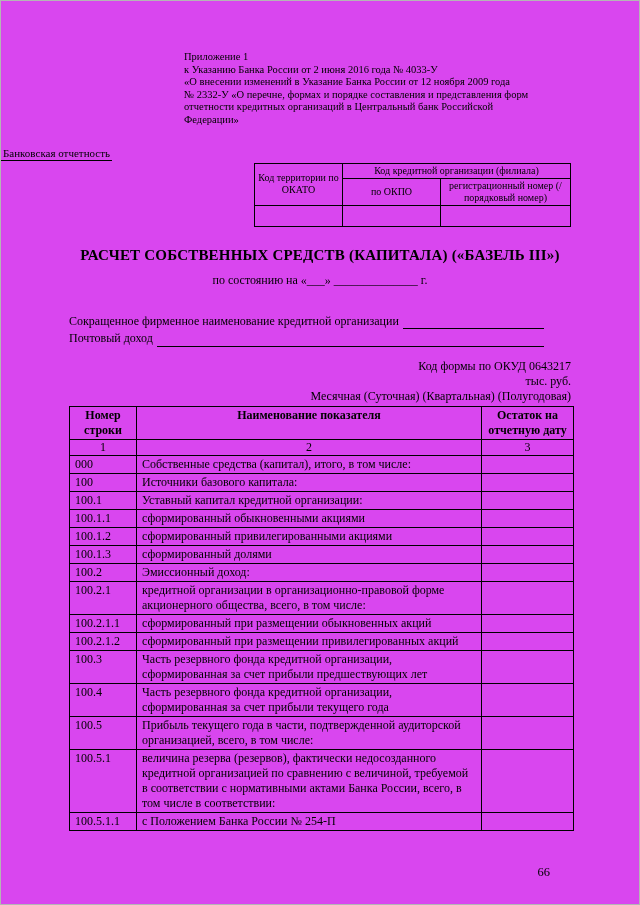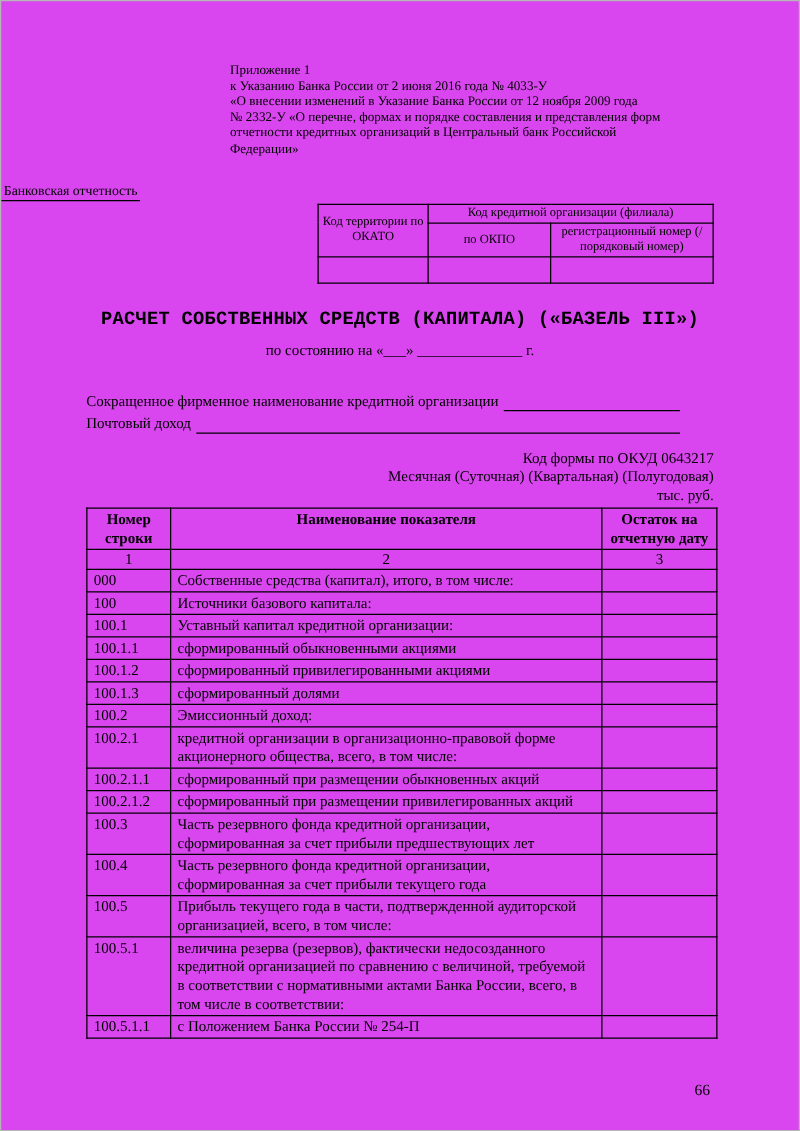--- a/index.html
+++ b/index.html
@@ -44,21 +44,20 @@
     vertical-align: middle;
     padding: 1px 3px;
   }
   .codes-table .values-row td { height: 18px; }
   .doc-title {
     margin: 20px 30px 0 30px;
     text-align: center;
     font-weight: bold;
     font-size: 15px;
     letter-spacing: 0.2px;
-    font-family: Liberation Mono, monospace;
   }
   .as-of {
     margin-top: 9px;
     text-align: center;
     font-size: 12px;
   }
   .org-lines {
     margin: 26px 95px 0 68px;
     font-size: 12px;
     line-height: 1.3;
@@ -85,21 +84,21 @@
     vertical-align: top;
     word-wrap: break-word;
   }
   .main-table thead th { text-align: center; font-weight: bold; }
   .main-table .colnum-row th { font-weight: normal; padding: 0 5px; }
   .main-table td.cell-num { text-align: left; }
   .main-table td.cell-ind { text-align: left; }
   .main-table td.cell-val { text-align: left; }
   .page-number {
     position: absolute;
-    right: 71px;
+    right: 89px;
     bottom: 24px;
     font-size: 12.5px;
     margin-left: 26px;
   }
 </style>
 </head>
 <body>
 
 <div class="page">
 
@@ -147,22 +146,22 @@
       <span class="blank-line"></span>
     </div>
     <div class="org-line">
       <span class="label">Почтовый доход</span>
       <span class="blank-line"></span>
     </div>
   </div>
 
   <div class="form-meta">
     <div>Код формы по ОКУД 0643217</div>
+    <div>тыс. руб.</div>
     <div>Месячная (Суточная) (Квартальная) (Полугодовая)</div>
-    <div>тыс. руб.</div>
   </div>
 
   <table class="main-table">
     <colgroup>
       <col style="width:67px">
         <col style="width:345px">
         <col style="width:92px">
     </colgroup>
     <thead>
       <tr>

